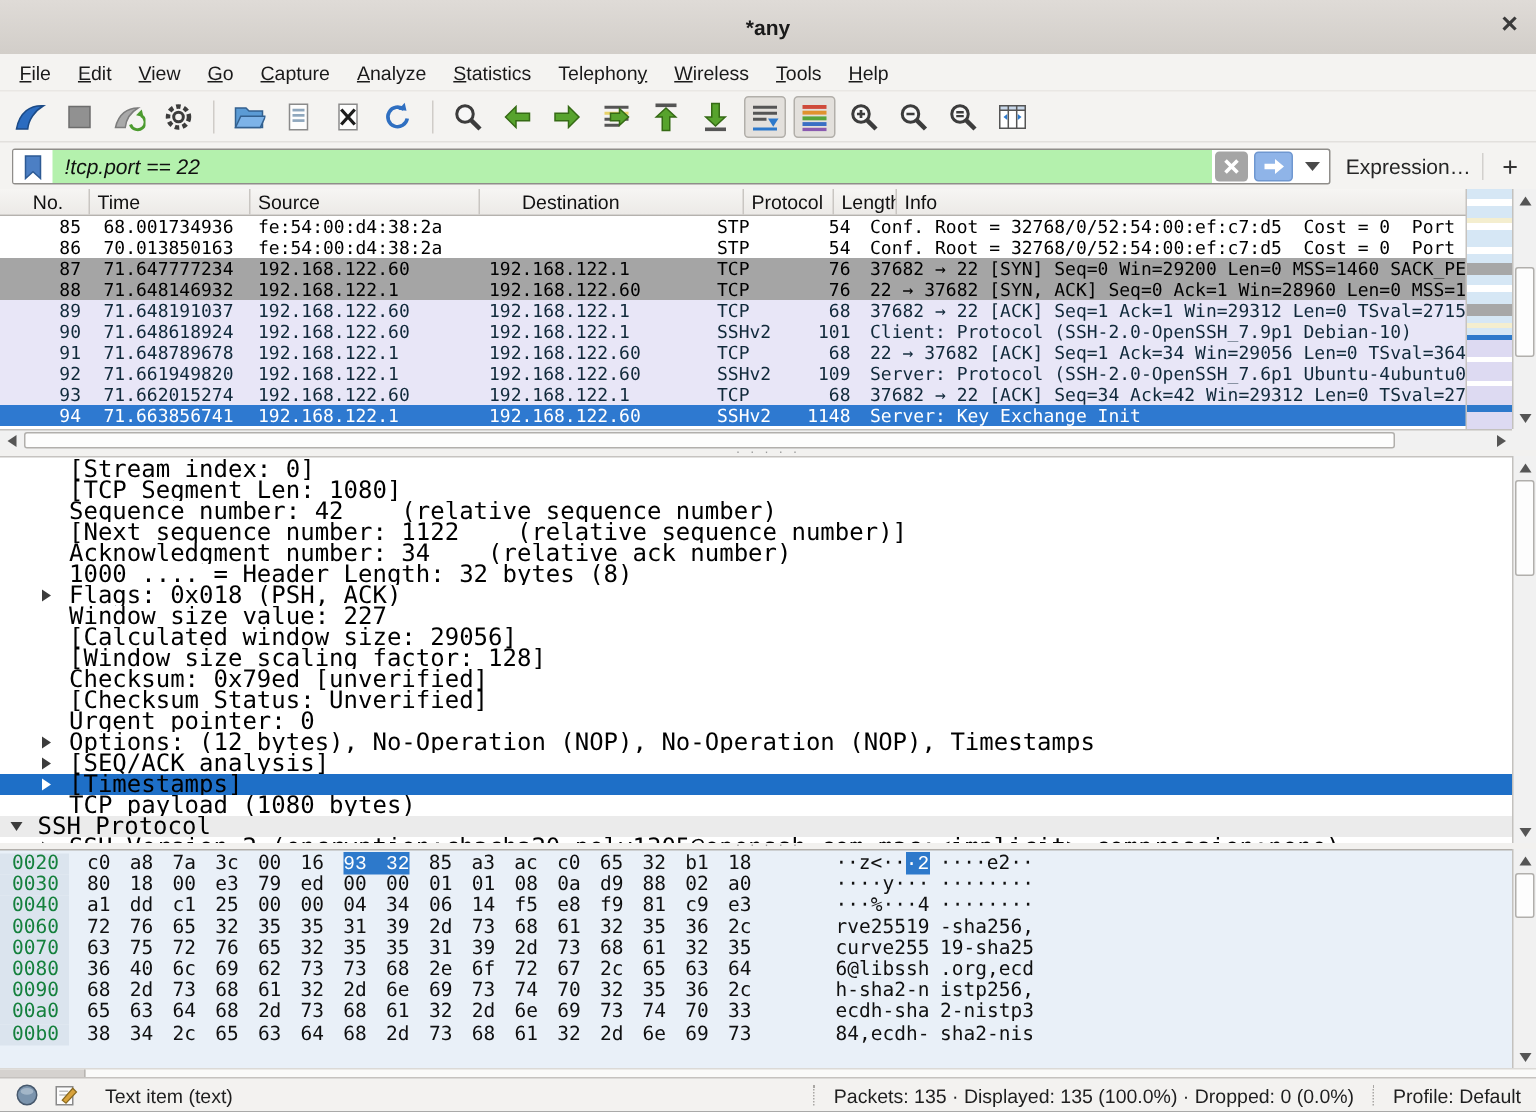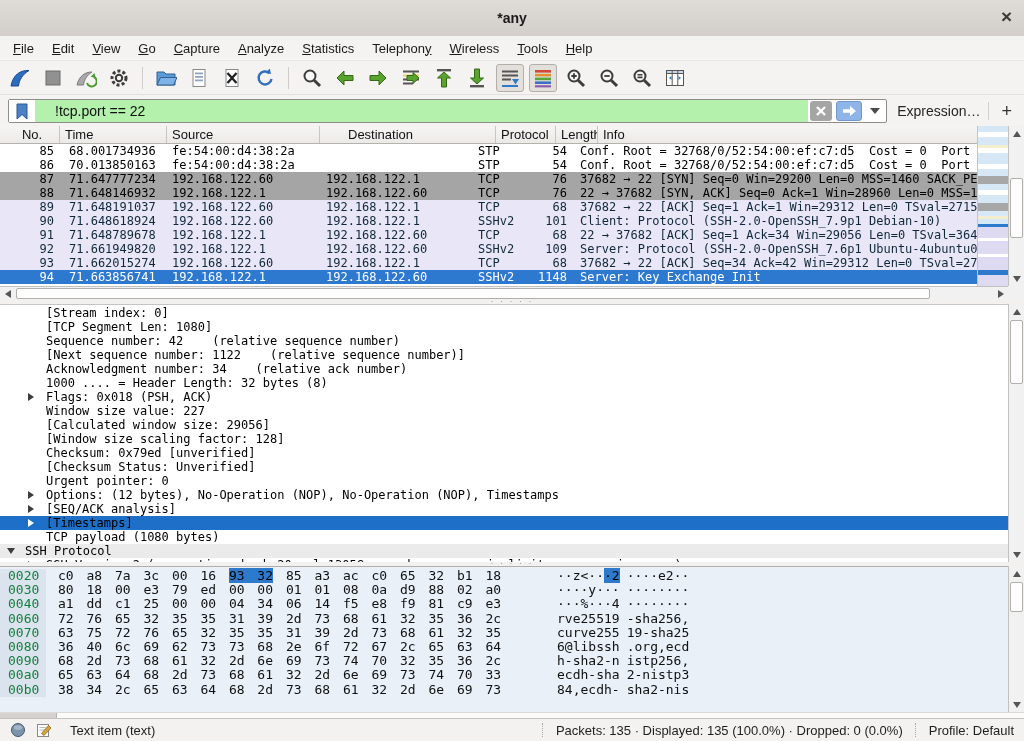--- a/index.html
+++ b/index.html
@@ -21,21 +21,21 @@
   .tbtn.pressed{background:#e3e0dc;border:1px solid #b2afaa;}
   .ticon{display:flex;}
   .tsep{width:1px;height:22px;background:#cfccc8;margin:0 4px;}
   
   .filterbar{position:absolute;top:94px;height:32px;left:0;right:0;background:#f4f3f1;
     border-top:1px solid #e2e0dd;display:flex;align-items:center;padding:0 8px;}
   .fwrap{width:882px;height:24px;background:#fff;border:1px solid #8f8d8a;border-radius:2px;
     display:flex;align-items:center;box-sizing:border-box;}
   .fbook{width:26px;height:100%;display:flex;align-items:center;justify-content:center;background:#fff;}
   .finput{flex:1;height:100%;border:none;outline:none;background:#b4f1ad;font-size:14px;
-    font-family:"Liberation Sans",sans-serif;padding:0 20px;color:#101010;}
+    font-family:"Liberation Sans",sans-serif;padding:0 8px;color:#101010;font-style:italic;}
   .fbtn{display:flex;align-items:center;justify-content:center;margin:0 2px;border-radius:3px;}
   .fclear{width:22px;height:20px;background:#a5a5a5;}
   .fapply{width:26px;height:20px;background:#8fb4e8;border:1px solid #6f97d0;box-sizing:border-box;}
   .fcaret{width:0;height:0;border-left:5px solid transparent;border-right:5px solid transparent;
     border-top:6px solid #4a4a4a;margin:0 6px;}
   .fexpr{font-size:14px;color:#262626;margin-left:10px;white-space:nowrap;}
   .fsep{width:1px;height:18px;background:#d2d0cd;margin:0 8px;}
   .fplus{font-size:18px;color:#333;padding:0 4px;}
   
   .plist{position:absolute;top:126px;height:174px;left:0;right:0;background:#fff;}
@@ -76,41 +76,41 @@
   .sbthumb{position:absolute;left:1px;right:1px;background:#fdfdfd;border:1px solid #b1afac;border-radius:2px;}
   .hscroll{position:absolute;left:0;bottom:0;width:1008px;height:14px;background:#f1f1f1;border-top:1px solid #c3c1be;box-sizing:border-box;}
   .hsbtn{position:absolute;top:0;bottom:0;width:15px;display:flex;align-items:center;justify-content:center;}
   .hsthumb{position:absolute;top:1px;bottom:1px;background:#fdfdfd;border:1px solid #b1afac;border-radius:2px;}
   .scorner{position:absolute;right:0;bottom:0;width:16px;height:14px;background:#f1f1f1;}
   
   .split{position:absolute;left:0;right:0;height:4px;background:#f2f1ef;text-align:center;
     font-size:9px;line-height:3px;color:#9a9a9a;letter-spacing:2px;overflow:hidden;}
   
   .details{position:absolute;top:304px;height:258px;left:0;right:0;background:#fff;border-top:1px solid #c6c3c0;
-    font-family:"DejaVu Sans Mono",monospace;font-size:12px;color:#000;overflow:hidden;padding-top:1px;box-sizing:border-box;}
+    font-family:"DejaVu Sans Mono",monospace;font-size:16px;color:#000;overflow:hidden;padding-top:1px;box-sizing:border-box;}
   .dline{height:14px;line-height:14px;white-space:pre;position:relative;overflow:hidden;}
   .dline.lvl1{padding-left:46px;}
   .dline.lvl0{padding-left:25px;}
   .tri{position:absolute;top:3px;}
   .lvl1 .tri{left:28px;} .lvl0 .tri{left:7px;}
   .tri.tr-r{width:0;height:0;border-top:4px solid transparent;border-bottom:4px solid transparent;border-left:6px solid #3c3c3c;}
   .tri.tr-d{width:0;height:0;border-left:4px solid transparent;border-right:4px solid transparent;border-top:6px solid #3c3c3c;top:4px;}
   .dline.dsel{background:#1e6fc7;color:#000000;}
   .dline.dsel .tri.tr-r{border-left-color:#fff;}
   .dline.dshade{background:#ebebeb;}
   
   .hexpane{position:absolute;top:566px;height:146px;left:0;right:0;background:#e9f0f8;border-top:1px solid #b2afab;
     font-family:"DejaVu Sans Mono",monospace;font-size:13px;color:#101010;overflow:hidden;padding-top:2px;box-sizing:border-box;}
   .hrow{height:14.2px;line-height:14.2px;white-space:pre;}
   .hoff{display:inline-block;width:34px;padding:0 4px 0 8px;color:#15803d;background:#dbe4ee;margin-right:12px;}
   .hb{word-spacing:5px;}
   .hb2{margin-left:13px;}
   .ha{margin-left:56px;}
   .ha2{margin-left:7px;}
-  .hsel{background:#2d79cb;color:#000000;}
+  .hsel{background:#2d79cb;color:#ffffff;font-family:Liberation Mono, monospace;}
   
   .griprow{position:absolute;top:712px;height:6px;left:0;right:0;background:#fafaf9;border-top:1px solid #dbd9d6;box-sizing:border-box;}
   .grip{position:absolute;left:0;top:0;width:57px;height:6px;background:#d5d2cf;border-right:1px solid #b8b5b1;box-sizing:border-box;}
   .statusbar{position:absolute;top:718px;height:23px;left:0;right:0;background:#f3f2f0;border-top:1px solid #c5c2bf;
     display:flex;align-items:center;font-size:13px;color:#1e1e1e;padding:0 10px;box-sizing:border-box;}
   .sic{display:flex;margin-right:10px;}
   .sleft{margin-left:8px;text-align:right;}
   .sspace{flex:1;}
   .ssep{width:1px;height:14px;border-left:1px dotted #a9a7a4;margin:0 12px;}
 </style>

